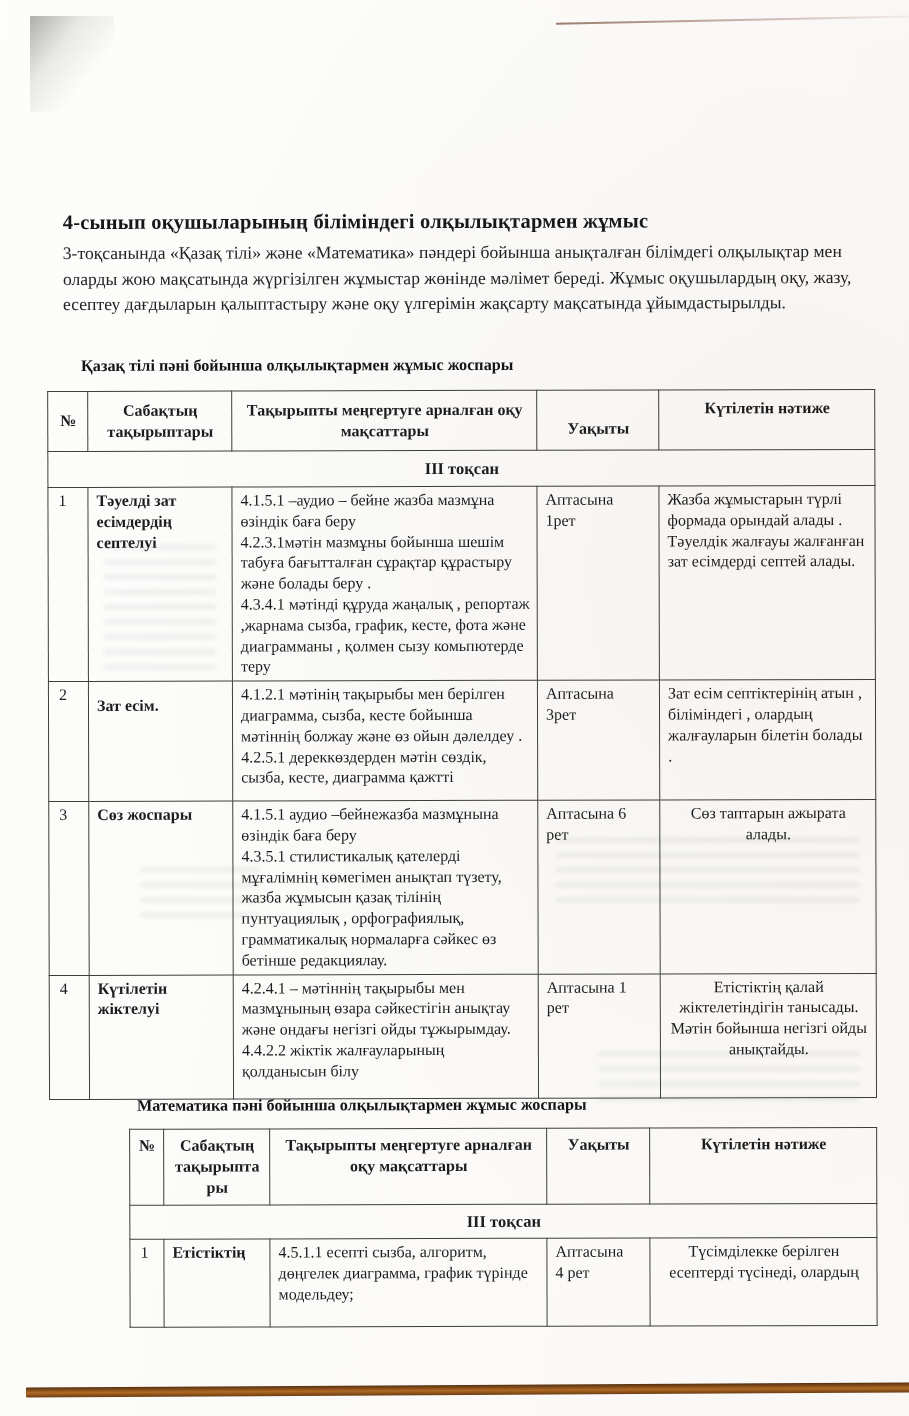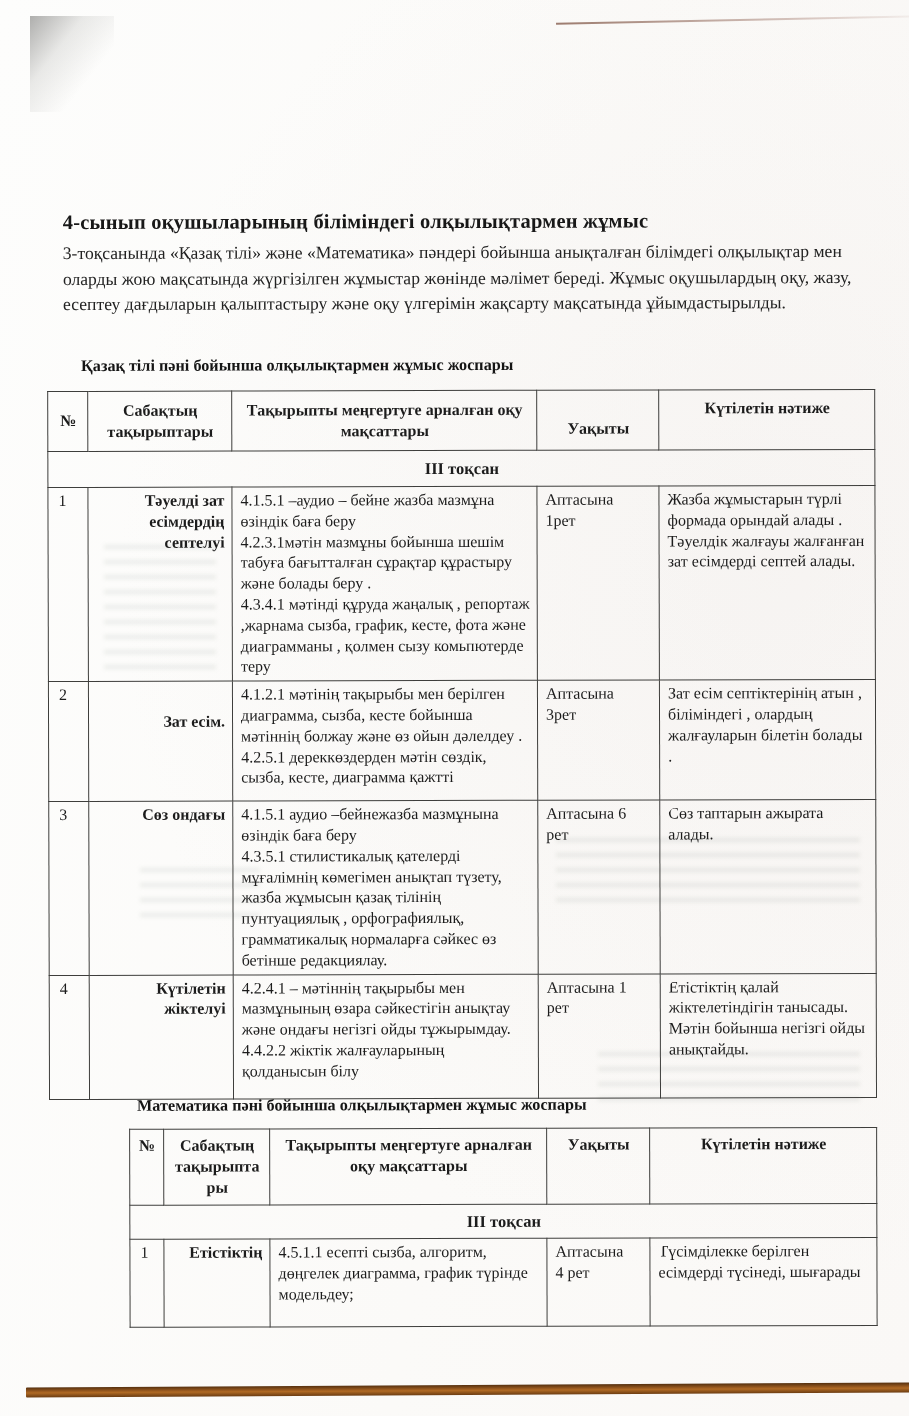--- a/index.html
+++ b/index.html
@@ -75,34 +75,34 @@
     font-size:16px;line-height:1.3;
     vertical-align:top;color:#1c1c1c;
     white-space:pre-line;overflow:hidden;
     word-wrap:break-word;
   }
   .tbl th{font-weight:bold;text-align:center;vertical-align:middle;white-space:normal;}
   .tbl td.section{
     text-align:center;font-weight:bold;vertical-align:middle;font-size:16.5px;
   }
   .tbl td.num{text-align:left;padding-left:10px;}
-  .tbl td.topic{font-weight:bold;text-align:right;}
-  .tbl td.res.center{border-radius:32px;}
+  .tbl td.topic{font-weight:bold;}
+  .tbl td.res.center{text-align:center;}
 
   
   .t0{left:48px;top:390px;width:827px;}
   .t0 tr:nth-child(1){height:60px;}
   .t0 tr:nth-child(2){height:36px;}
   .t0 tr:nth-child(3){height:188px;}
   .t0 tr:nth-child(4){height:120px;}
   .t0 tr:nth-child(5){height:155px;}
   .t0 tr:nth-child(6){height:124px;}
   .t0 th:nth-child(4){vertical-align:middle;padding-top:20px;}
   .t0 th:nth-child(5){vertical-align:top;padding-top:8px;}
-  .t0 tr:nth-child(4) td.topic{padding-top:30px;margin-top:43px;}
+  .t0 tr:nth-child(4) td.topic{padding-top:14px;margin-top:43px;}
 
   
   .t1{left:128px;top:1128px;width:747px;}
   .t1 tr:nth-child(1){height:76px;}
   .t1 tr:nth-child(2){height:34px;}
   .t1 tr:nth-child(3){height:88px;}
   .t1 th{vertical-align:top;padding-top:6px;}
 </style>
 </head>
 <body>
@@ -154,21 +154,21 @@
             <td class="num">2</td>
             <td class="topic">Зат есім.</td>
             <td class="obj">4.1.2.1 мәтінің  тақырыбы мен берілген диаграмма, сызба, кесте бойынша  мәтіннің болжау және өз ойын дәлелдеу .
 4.2.5.1 дереккөздерден  мәтін сөздік, сызба, кесте, диаграмма қажтті</td>
             <td class="time">Аптасына
 3рет</td>
             <td class="res">Зат есім септіктерінің атын , біліміндегі , олардың жалғауларын білетін болады .</td>
           </tr>
           <tr>
             <td class="num">3</td>
-            <td class="topic">Сөз ондағы</td>
+            <td class="topic">Сөз жоспары</td>
             <td class="obj">4.1.5.1 аудио –бейнежазба мазмұнына өзіндік баға  беру
 4.3.5.1 стилистикалық қателерді мұғалімнің көмегімен анықтап түзету, жазба жұмысын қазақ тілінің пунтуациялық , орфографиялық, грамматикалық нормаларға сәйкес өз бетінше редакциялау.</td>
             <td class="time">Аптасына 6
 рет</td>
             <td class="res center">Сөз таптарын ажырата алады.</td>
           </tr>
           <tr>
             <td class="num">4</td>
             <td class="topic">Күтілетін жіктелуі</td>
             <td class="obj">4.2.4.1 – мәтіннің тақырыбы мен мазмұнының өзара сәйкестігін анықтау және ондағы негізгі ойды тұжырымдау.
@@ -199,20 +199,20 @@
           </tr>
           <tr>
             <td class="section" colspan="5">III тоқсан</td>
           </tr>
           <tr>
             <td class="num">1</td>
             <td class="topic">Етістіктің</td>
             <td class="obj">4.5.1.1 есепті сызба, алгоритм, дөңгелек диаграмма, график түрінде модельдеу;</td>
             <td class="time">Аптасына
 4 рет</td>
-            <td class="res center">Түсімділекке берілген есімдерді түсінеді, шығарады</td>
+            <td class="res center">Түсімділекке берілген есептерді түсінеді, олардың</td>
           </tr>
         </tbody>
     </table>
   </div>
 
   <div class="bottom-bar"></div>
 </div>
 
 </body></html>

